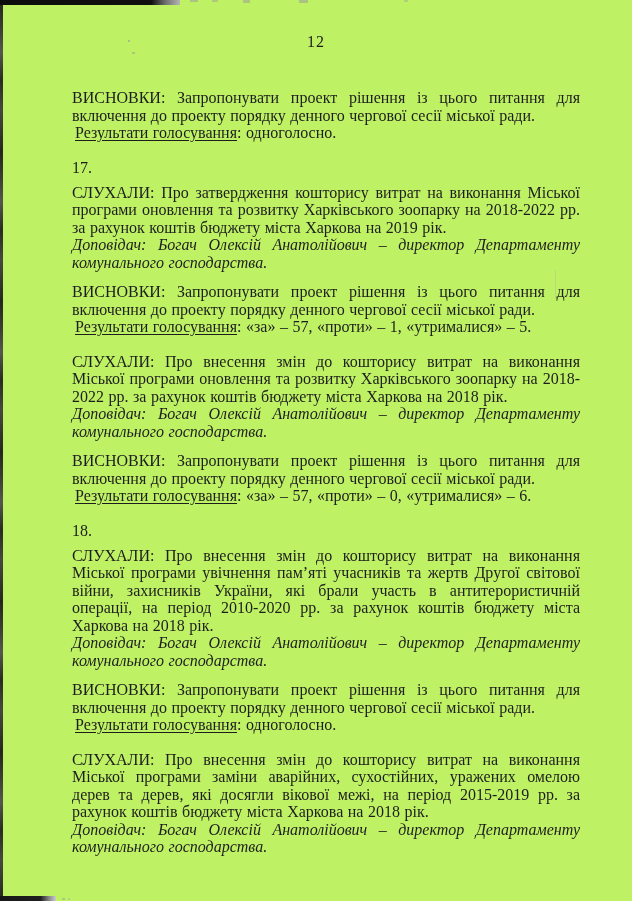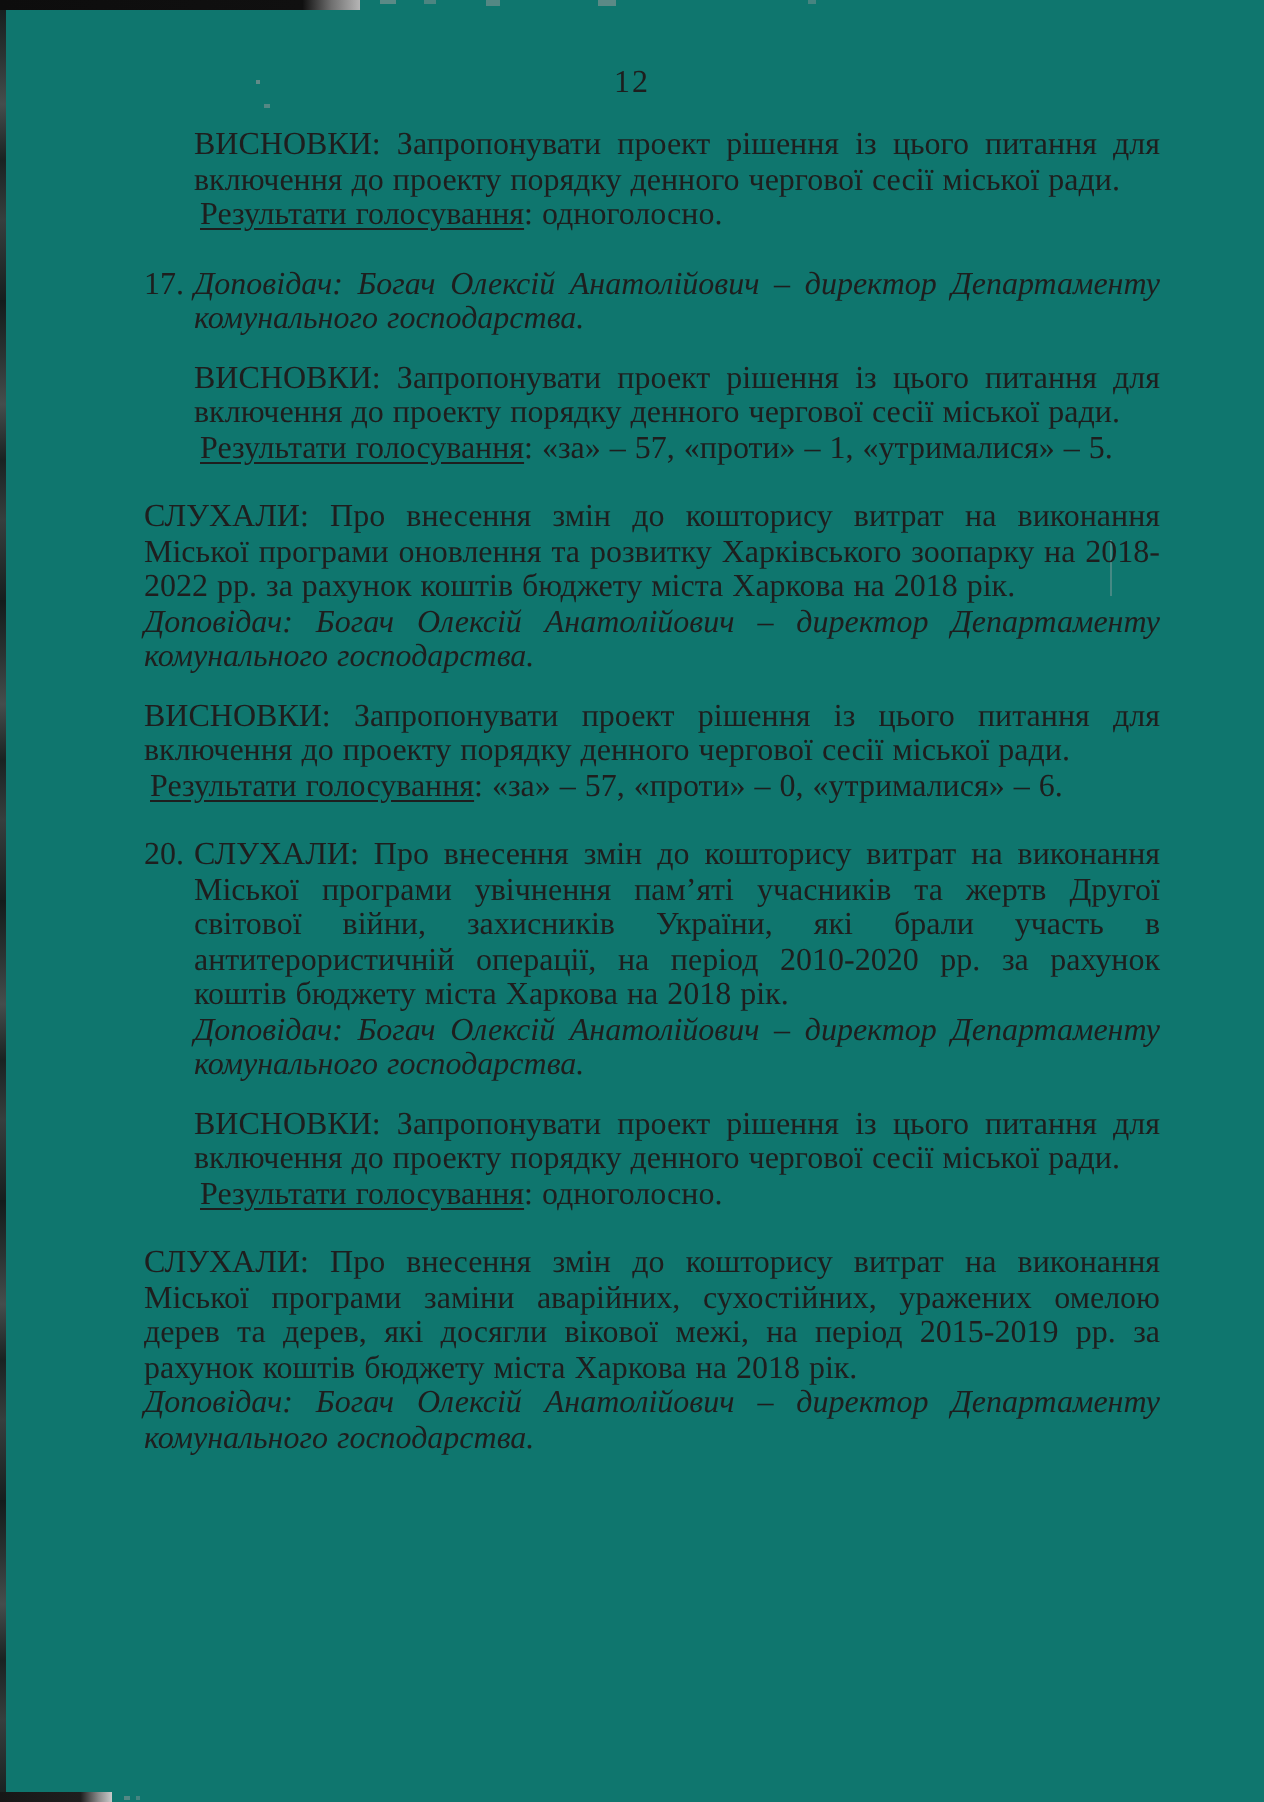--- a/index.html
+++ b/index.html
@@ -4,21 +4,21 @@
 <style>
   html,body{margin:0;padding:0;}
   body{
     width:632px;height:901px;
     background:#e9e9e9;
     font-family:"Liberation Serif", serif;
   }
   .page{
     position:relative;
     width:632px;height:901px;
-    background:#0f766e;
+    background:#bef264;
     overflow:hidden;
     color:#1e1e1e;
   }
   
   .edge-left{
     position:absolute;left:0;top:0;width:3px;height:901px;
     background:repeating-linear-gradient(180deg,
       #141414 0px,#2e2e2e 28px,#4a4a4a 52px,#1b1b1b 80px,
       #3a3a3a 110px,#181818 150px);
     opacity:.92;
@@ -43,21 +43,21 @@
   .s9{left:62px;bottom:1px;width:3px;height:2px;opacity:.5;}
   .s10{left:68px;bottom:1px;width:2px;height:2px;opacity:.4;}
   
   .page-num{
     position:absolute;top:33px;left:0;width:632px;
     text-align:center;font-size:16px;letter-spacing:1px;
   }
   .content{
     position:absolute;left:72px;top:64px;width:508px;
   }
-  .item{display:flex;margin-top:17px;}
+  .item{display:flex;margin-top:17px;flex-direction:column;}
   .item:first-child{margin-top:0;}
   .num{flex:0 0 25px;width:25px;font-size:16px;line-height:17.5px;}
   .body{flex:1;min-width:0;}
   p.block{
     margin:0;
     font-size:16px;line-height:17.5px;
     text-align:justify;
     word-spacing:.5px;
   }
   .b-speaker,.b-question{font-style:italic;}
@@ -92,35 +92,36 @@
       <div class="item">
         <div class="num"></div>
         <div class="body">
           <p class="block b-conclusion">ВИСНОВКИ: Запропонувати проект рішення із цього питання для включення до проекту порядку денного чергової сесії міської ради.</p>
           <p class="block b-results"><span class="u">Результати голосування</span><span>: одноголосно.</span></p>
         </div>
       </div>
       <div class="item">
         <div class="num">17.</div>
         <div class="body">
+          <p class="block b-heard">СЛУХАЛИ: Про затвердження кошторису витрат на виконання Міської програми оновлення та розвитку Харківського зоопарку на 2018-2022 рр. за рахунок коштів бюджету міста Харкова на 2019 рік.</p>
           <p class="block b-speaker">Доповідач: Богач Олексій Анатолійович – директор Департаменту комунального господарства.</p>
           <p class="block b-conclusion">ВИСНОВКИ: Запропонувати проект рішення із цього питання для включення до проекту порядку денного чергової сесії міської ради.</p>
           <p class="block b-results"><span class="u">Результати голосування</span><span>: «за» – 57, «проти» – 1, «утрималися» – 5.</span></p>
         </div>
       </div>
       <div class="item">
         <div class="body">
           <p class="block b-heard">СЛУХАЛИ: Про внесення змін до кошторису витрат на виконання Міської програми оновлення та розвитку Харківського зоопарку на 2018-2022 рр. за рахунок коштів бюджету міста Харкова на 2018 рік.</p>
           <p class="block b-speaker">Доповідач: Богач Олексій Анатолійович – директор Департаменту комунального господарства.</p>
           <p class="block b-conclusion">ВИСНОВКИ: Запропонувати проект рішення із цього питання для включення до проекту порядку денного чергової сесії міської ради.</p>
           <p class="block b-results"><span class="u">Результати голосування</span><span>: «за» – 57, «проти» – 0, «утрималися» – 6.</span></p>
         </div>
       </div>
       <div class="item">
-        <div class="num">20.</div>
+        <div class="num">18.</div>
         <div class="body">
           <p class="block b-heard">СЛУХАЛИ: Про внесення змін до кошторису витрат на виконання Міської програми увічнення пам’яті учасників та жертв Другої світової війни, захисників України, які брали участь в антитерористичній операції, на період 2010-2020 рр. за рахунок коштів бюджету міста Харкова на 2018 рік.</p>
           <p class="block b-speaker">Доповідач: Богач Олексій Анатолійович – директор Департаменту комунального господарства.</p>
           <p class="block b-conclusion">ВИСНОВКИ: Запропонувати проект рішення із цього питання для включення до проекту порядку денного чергової сесії міської ради.</p>
           <p class="block b-results"><span class="u">Результати голосування</span><span>: одноголосно.</span></p>
         </div>
       </div>
       <div class="item">
         <div class="body">
           <p class="block b-heard">СЛУХАЛИ: Про внесення змін до кошторису витрат на виконання Міської програми заміни аварійних, сухостійних, уражених омелою дерев та дерев, які досягли вікової межі, на період 2015-2019 рр. за рахунок коштів бюджету міста Харкова на 2018 рік.</p>

